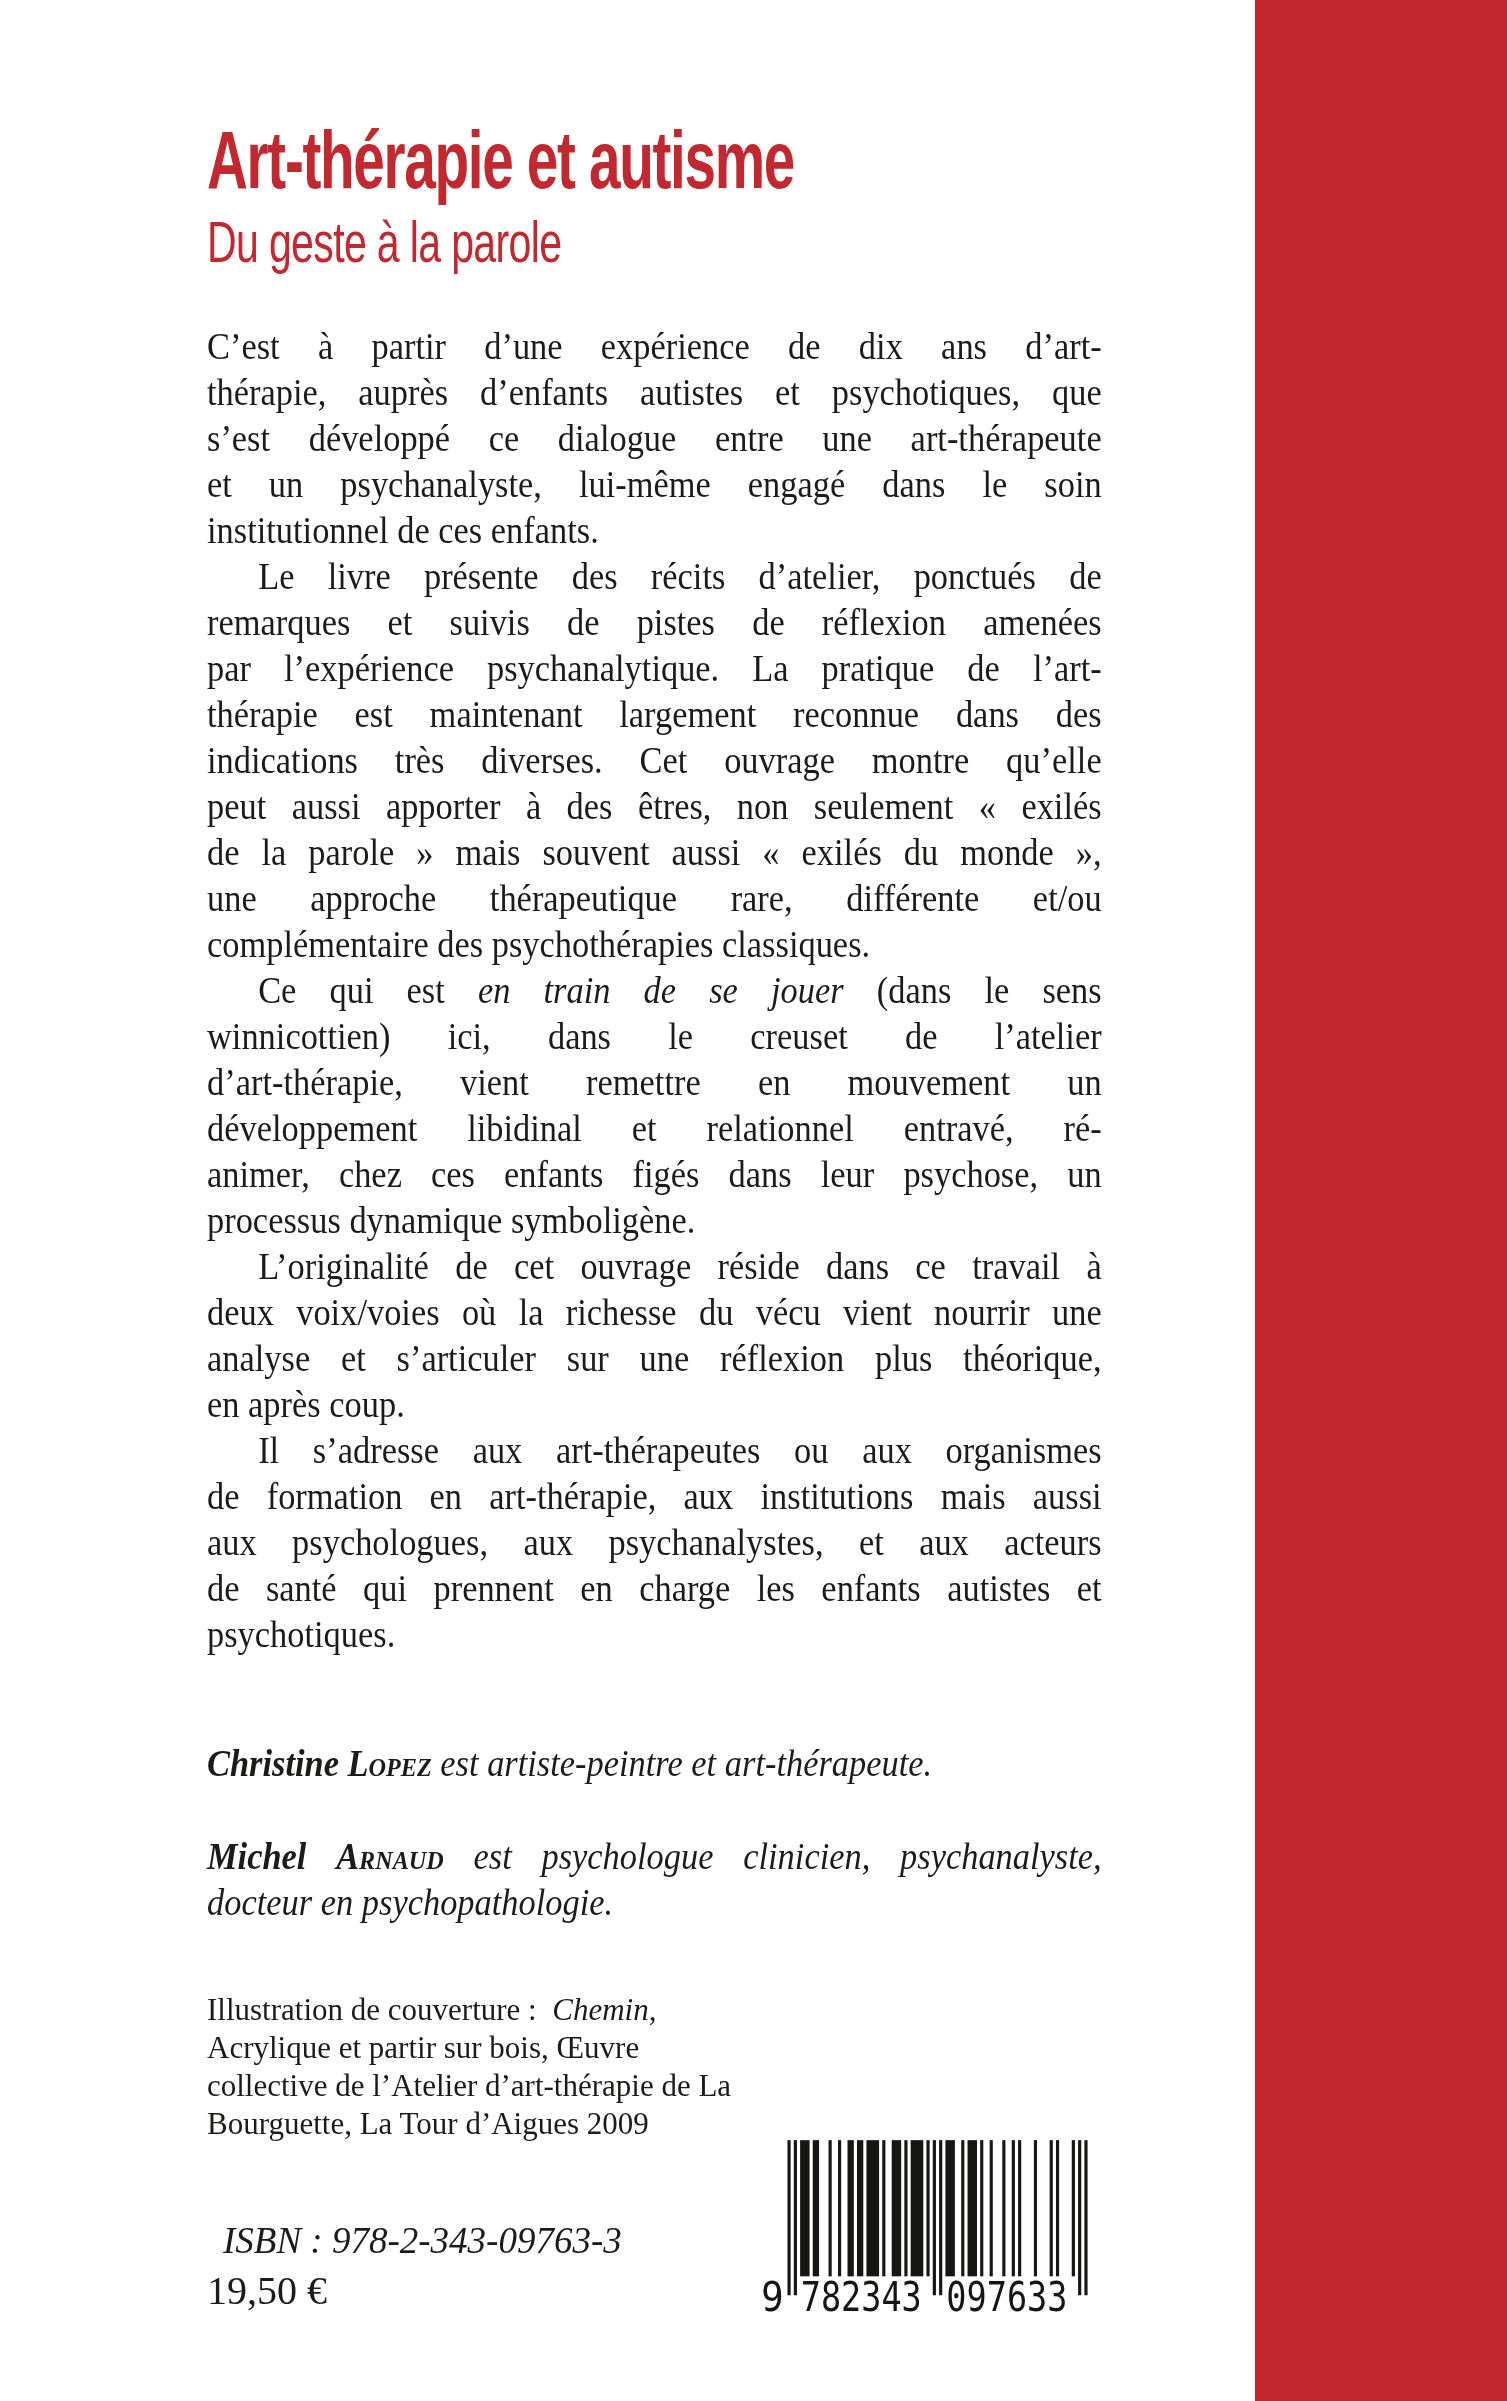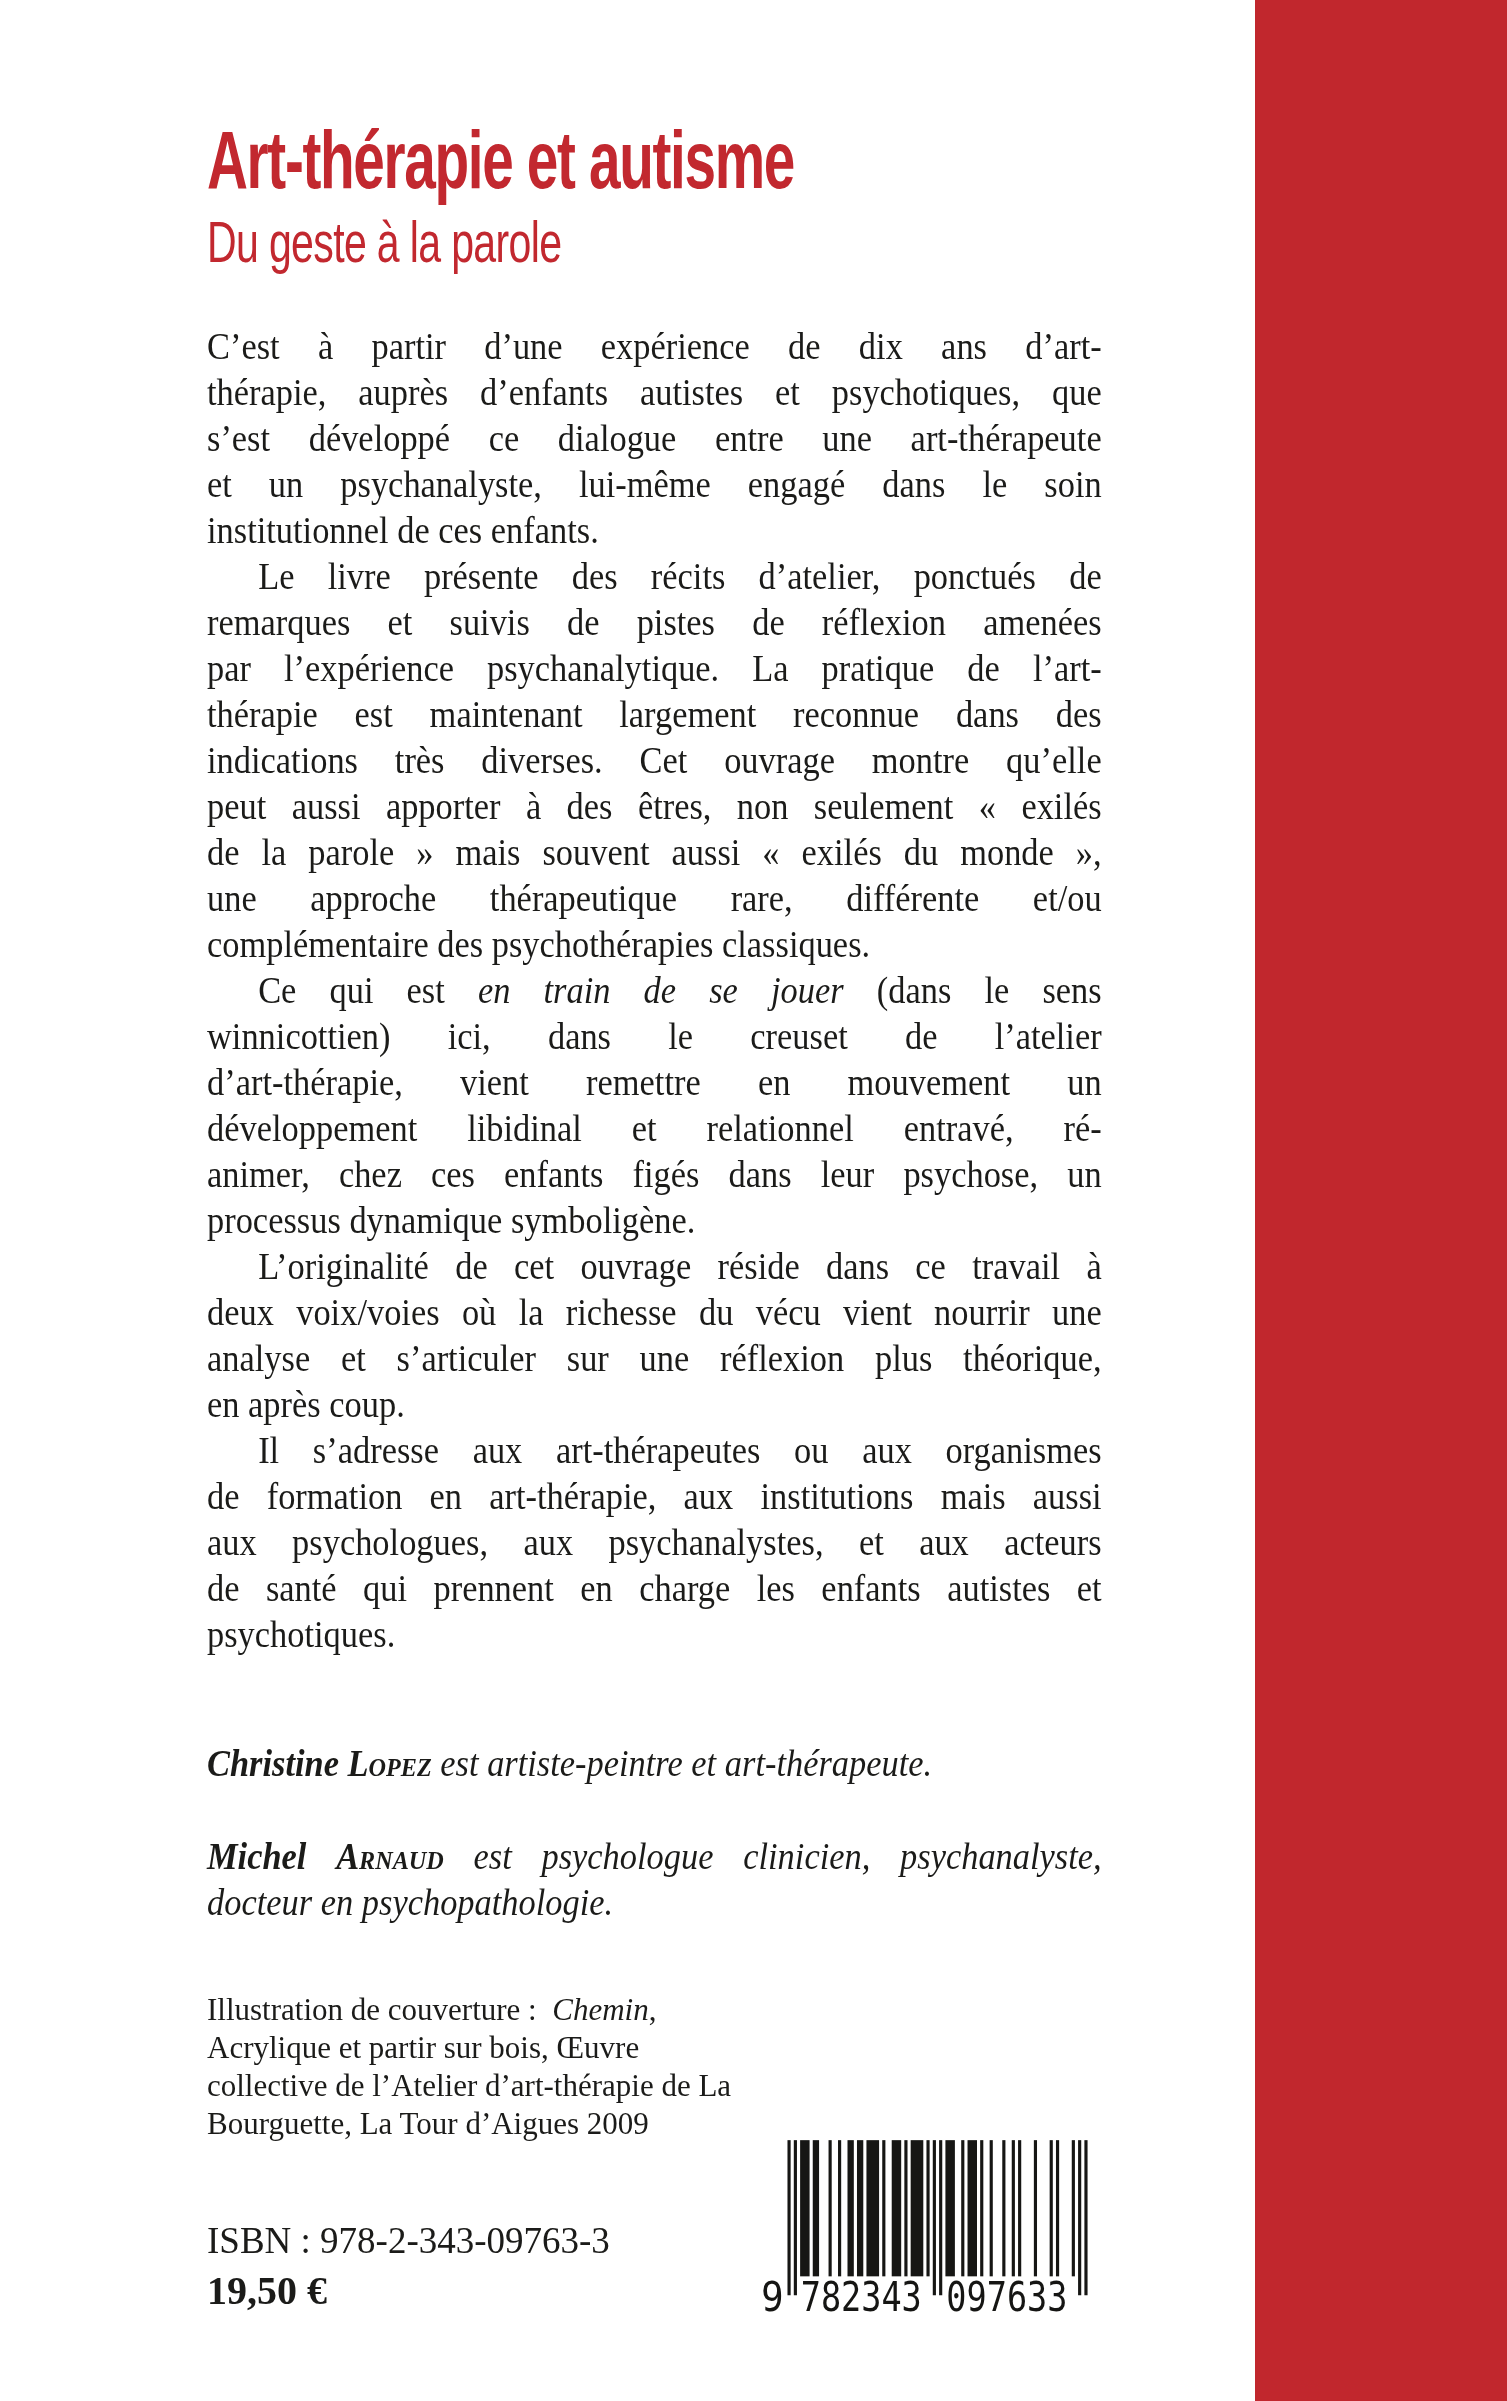--- a/index.html
+++ b/index.html
@@ -17,22 +17,22 @@
   #christine{top:1741px;font-size:37px;line-height:46px;}
   #michel{top:1834px;font-size:37px;line-height:46px;}
   #illu{top:1991px;font-size:31px;line-height:38px;transform:none;width:719px;}
   .tl{width:100%;}
   .j{text-align:justify;text-align-last:justify;}
   .ind{text-indent:55px;}
   .rg{font-style:normal;}
   .it{font-style:italic;}
   .bit{font-style:italic;font-weight:bold;}
   .sct{font-style:italic;font-weight:bold;font-variant:small-caps;}
-  .isbn{position:absolute;left:175px;top:2219px;font-size:37px;line-height:44px;}
-  .price{position:absolute;left:175px;top:2269px;font-size:40px;line-height:44px;font-weight:bold;}
+  .isbn{position:absolute;left:191px;top:2219px;font-size:37px;line-height:44px;font-style:italic;}
+  .price{position:absolute;left:175px;top:2269px;font-size:40px;line-height:44px;}
   #barcode{position:absolute;left:729px;top:2140px;}
   .bcdigit{font-family:"DejaVu Sans Mono","Liberation Mono",monospace;font-size:44px;fill:#151513;}
 </style>
 </head>
 <body>
 
 <div class="page" style="color: rgb(27, 27, 25); margin-left: 32px;">
   <div class="stripe" style="background: rgb(193, 39, 45);"></div>
   <div class="title" style="color: rgb(194, 40, 47);">Art-thérapie et autisme</div>
   <div class="subtitle" style="color: rgb(194, 40, 47);">Du geste à la parole</div>

